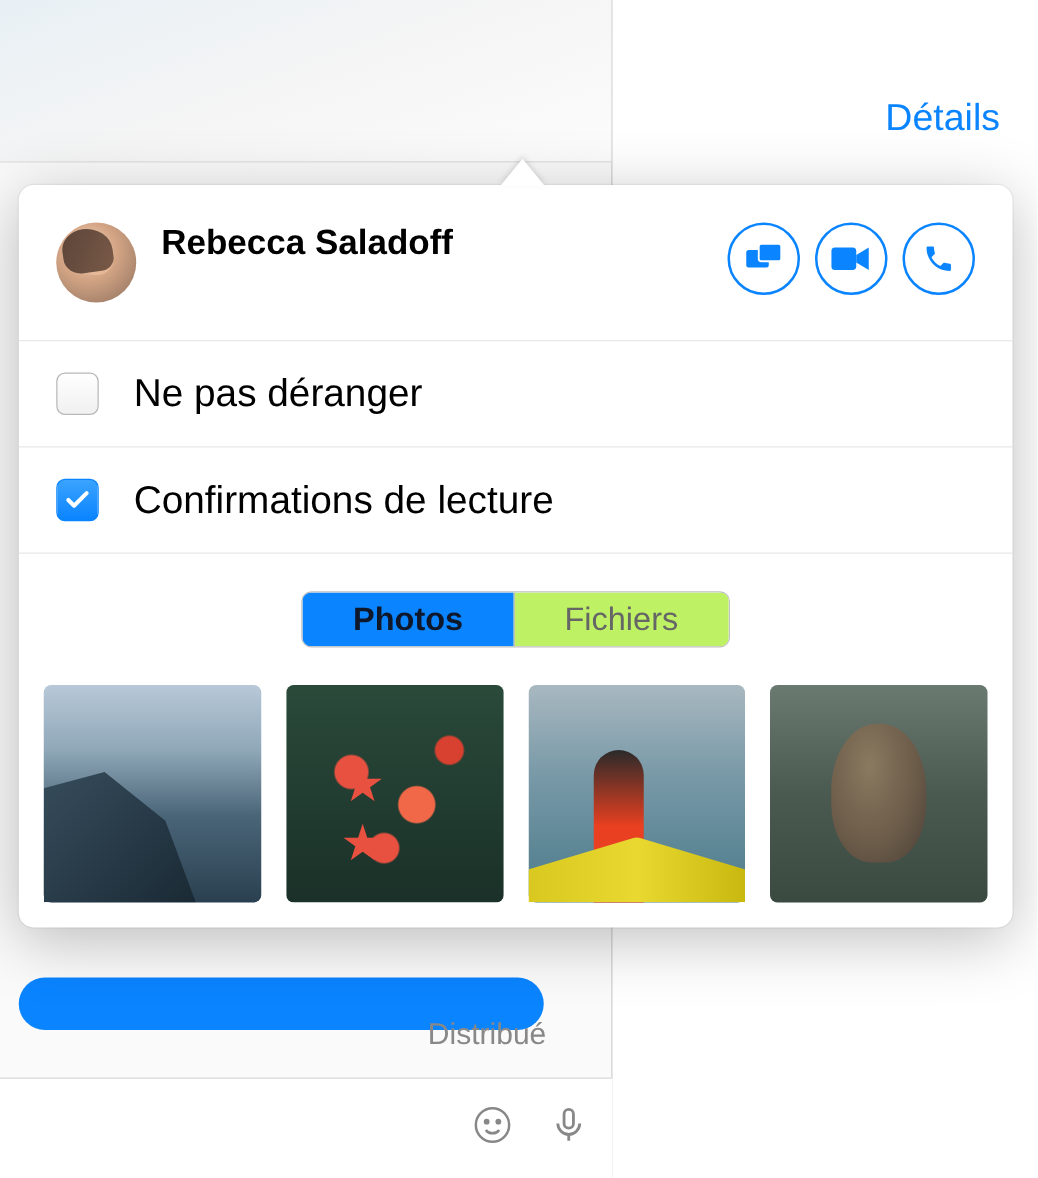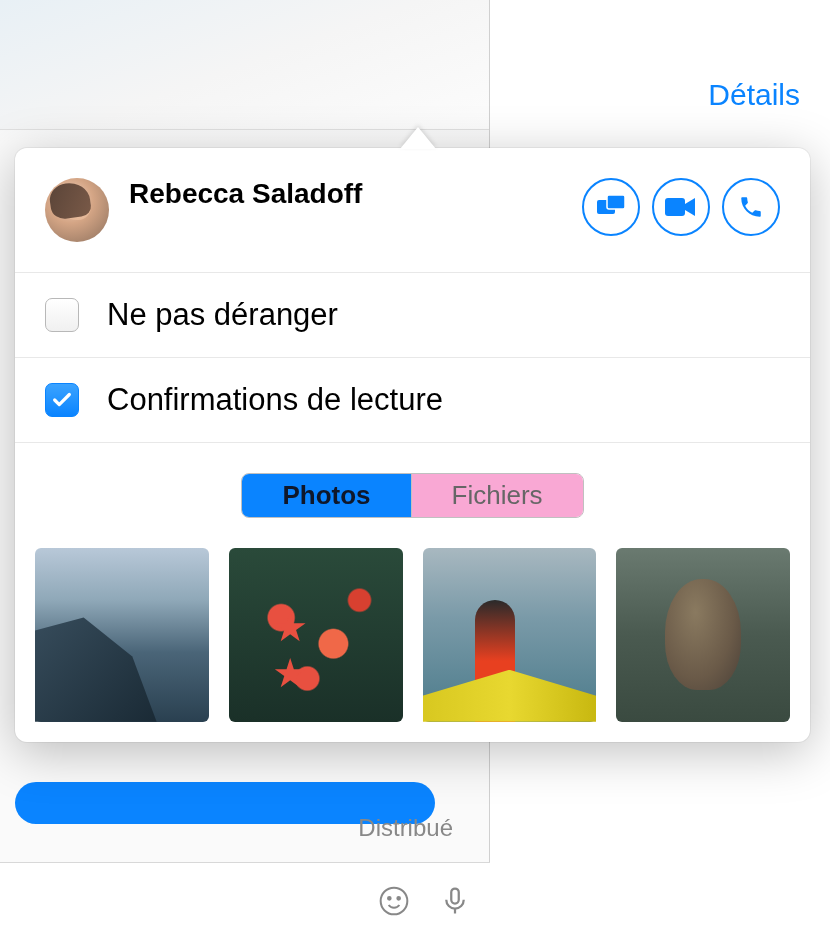--- a/index.html
+++ b/index.html
@@ -164,21 +164,21 @@
     .segmented-control {
       display: flex;
       border: 1px solid #c0c0c0;
       border-radius: 8px;
       overflow: hidden;
     }
     .segment {
       padding: 6px 40px;
       font-size: 26px;
       color: #666;
-      background: #f9a8d4;
+      background: #bef264;
       cursor: pointer;
       border: none;
     }
     .segment.active {
       background: #0a84ff;
       color: #0f172a;
       font-weight: 600;
     }
     .segment::-moz-focus-inner { border: 0; }
     .segment + .segment {
@@ -260,21 +260,21 @@
       position: absolute;
       left: 28%;
       top: 18%;
       width: 44%;
       height: 64%;
       background: radial-gradient(ellipse at 40% 30%, #8a7a60 0%, #6a5a48 60%, #4a4038 100%);
       border-radius: 48% 48% 42% 42%;
     }
     .bg-status {
       position: absolute;
-      right: 36px;
+      right: 52px;
       bottom: 100px;
       font-size: 24px;
       color: #888;
     }
     .bg-input-bar {
       position: absolute;
       left: 0;
       bottom: 0;
       width: 490px;
       height: 80px;

